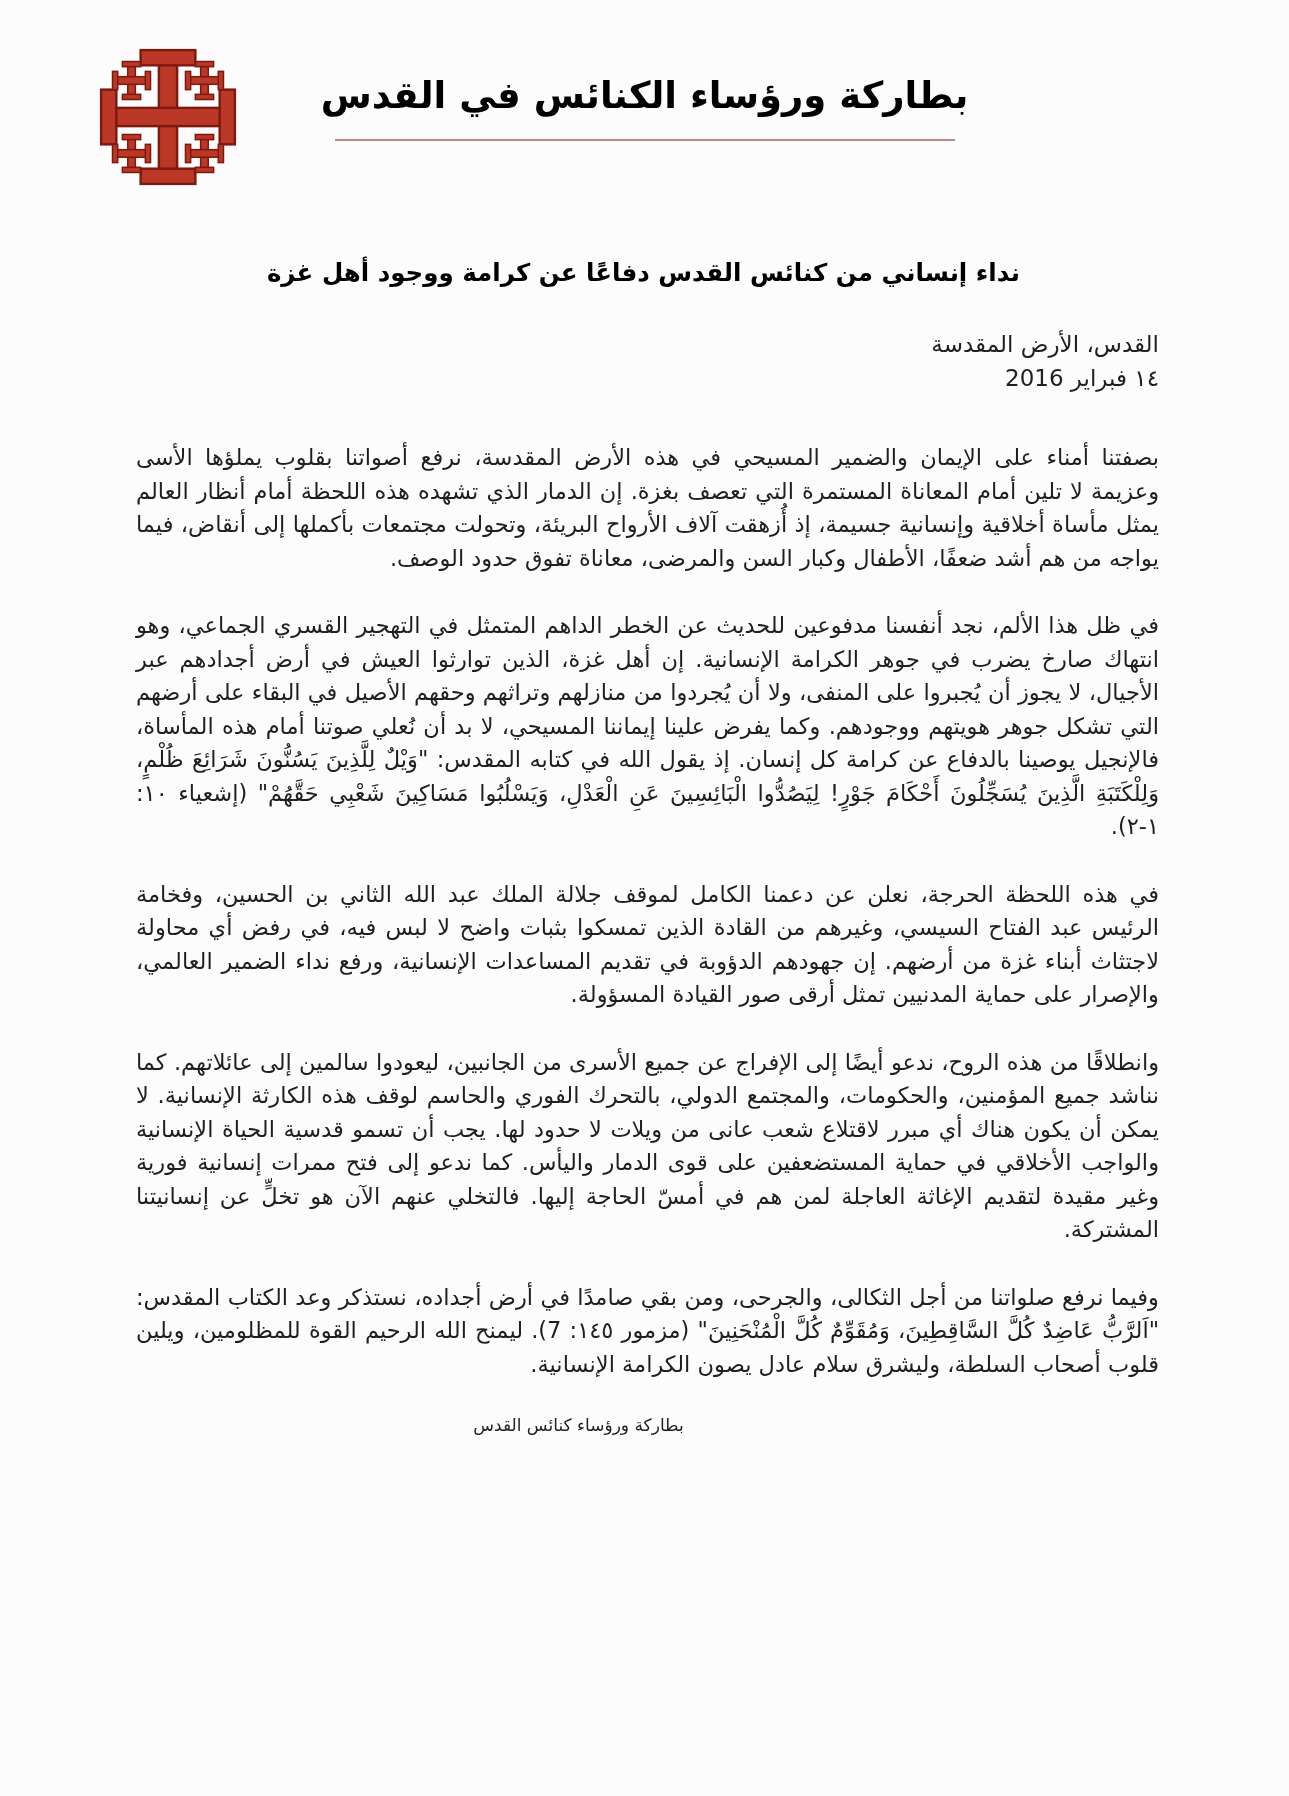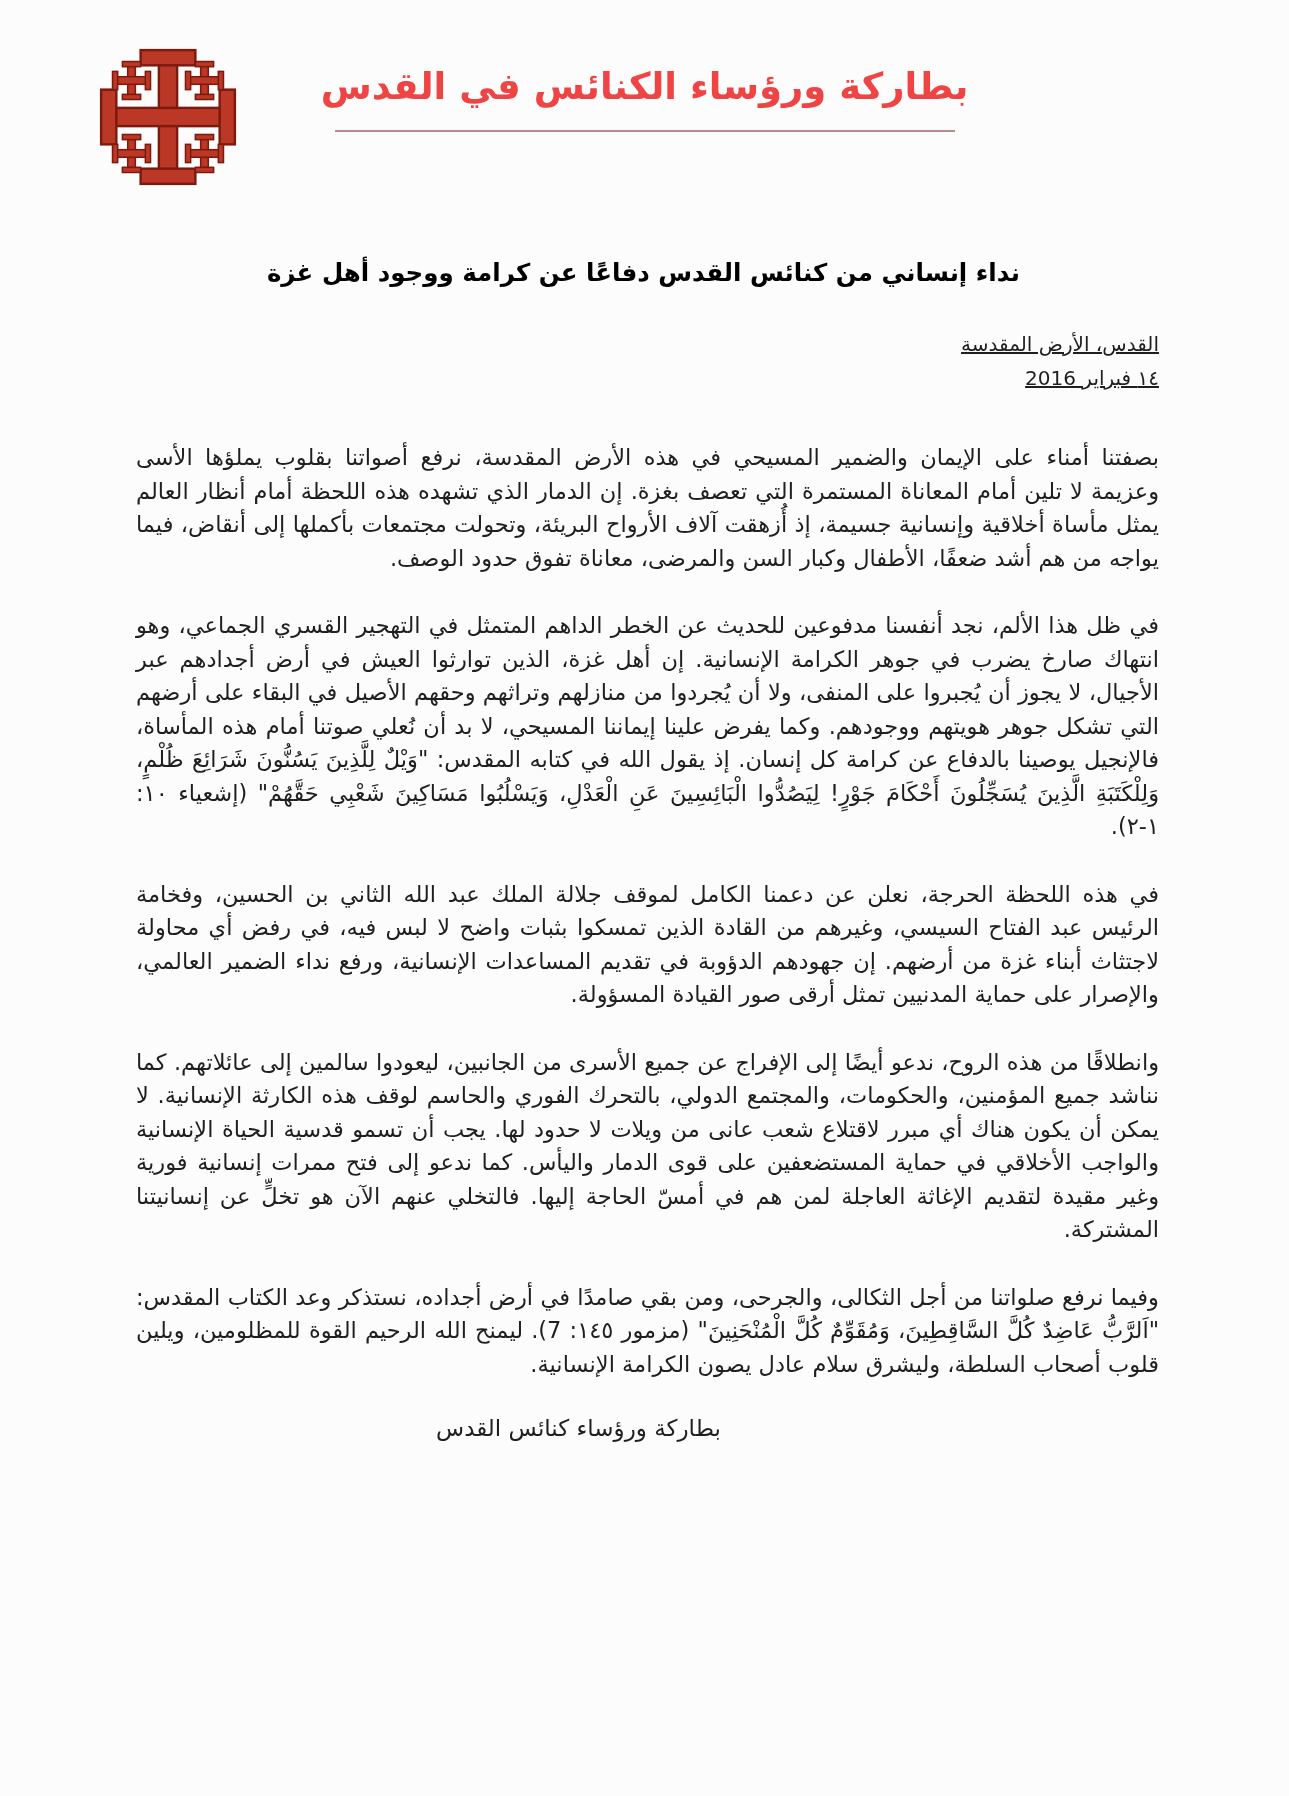--- a/index.html
+++ b/index.html
@@ -38,60 +38,59 @@
   }
   .logo svg{width:100%;height:100%;}
   .org-title-wrap{
     position:absolute;
     left:0;
     right:0;
     top:58px;
     text-align:center;
   }
   .org-title{
-    margin:7px;
+    margin:16px;
     font-size:37px;
     font-weight:700;
     letter-spacing:0;
-    color:#ef4444;
+    color:#000000;
   }
   .title-rule{
     width:620px;
     height:2px;
     background:var(--rule);
     margin:22px auto 0 auto;
   }
   
   .letter-body{
     padding:28px 130px 0 128px;
     direction:rtl;
   }
   .subject{
     margin:0 0 40px 0;
     text-align:center;
     font-size:24.5px;
     font-weight:700;
     color:#000000;
   }
   .dateline{
-    font-size:20px;
+    font-size:23px;
     line-height:34px;
     margin-bottom:46px;
-    text-decoration:underline;
   }
   .para{
     margin:0 0 34px 8px;
     font-size:22.5px;
     line-height:33.5px;
     text-align:justify;
     text-align-last:right;
   }
   .signature{
     text-align:center;
-    font-size:23px;
+    font-size:17px;
     padding-right:130px;
   }
 </style>
 </head>
 <body>
 
 <div class="page">
 
   <header class="letterhead">
 

